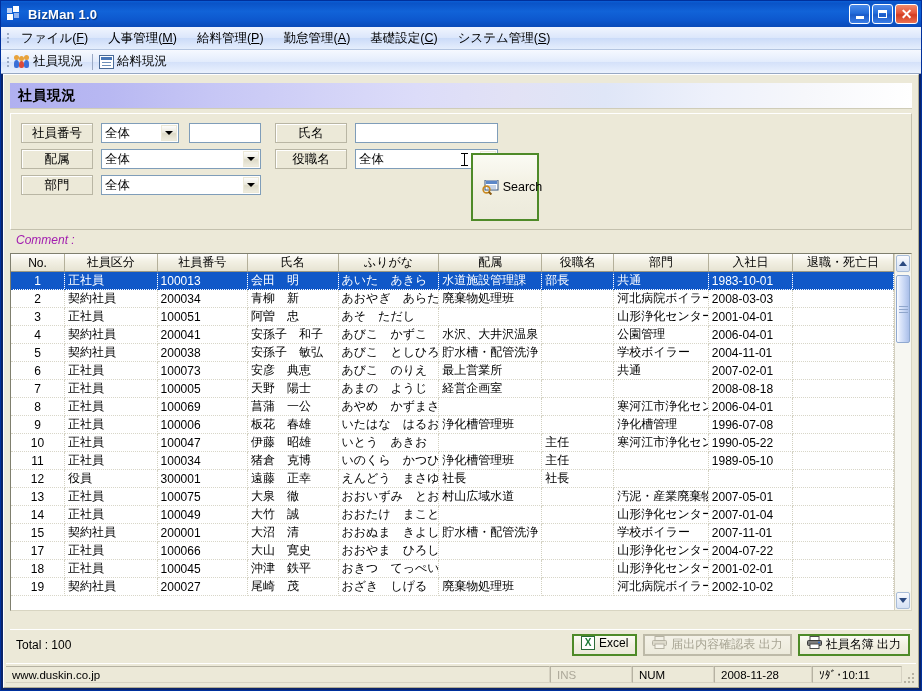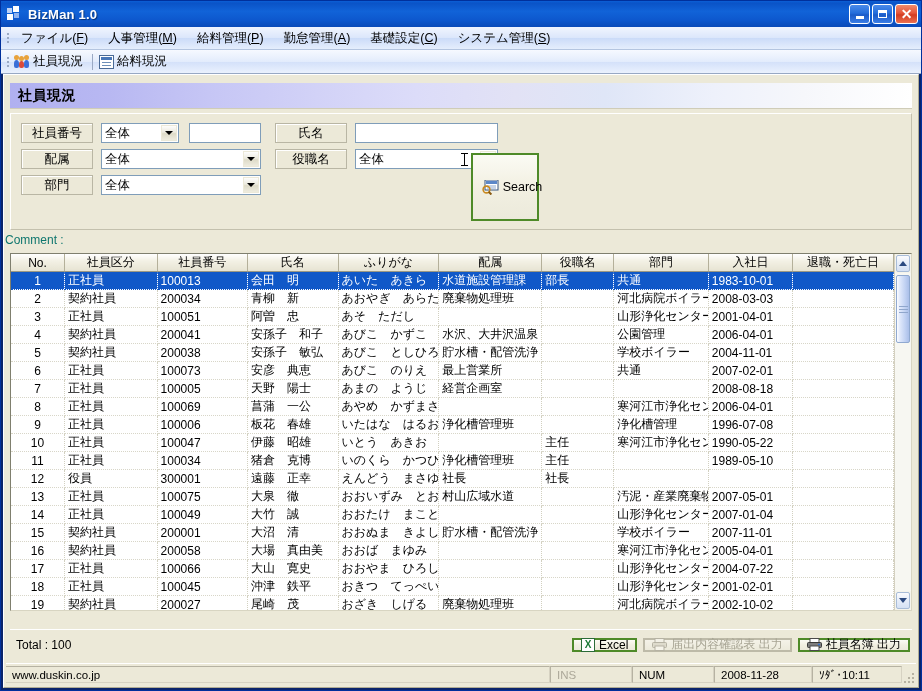--- a/index.html
+++ b/index.html
@@ -172,21 +172,21 @@
     border: 2px solid #4e8a28;
     background: linear-gradient(to bottom,#fbfbf4 0%,#f2f0e2 50%,#eceadb 100%);
     display: flex; flex-direction: column; align-items: center; justify-content: center;
     cursor: pointer;
     padding-left: 14px;
   }
   .search-btn .inner { display: flex; align-items: center; gap: 4px; }
   .icon-search { width: 17px; height: 15px; position: relative; flex: none; }
   .search-label { font-size: 12.5px; color: #000; }
 
-  .comment-line { font-size: 12px; color: #0f766e; margin: 3px 0 0 1px; }
+  .comment-line { font-size: 12px; color: #a21caf; margin: 3px 0 0 12px; font-style: italic; }
 
   
   .grid-wrap {
     margin: 6px 6px 0 6px;
     flex: 1;
     background: #fff;
     border: 1px solid #7f7f6e;
     border-right-color:#d8d5c2; border-bottom-color:#d8d5c2;
     display: flex; overflow: hidden; position: relative;
   }
@@ -240,21 +240,21 @@
   
   .actionbar {
     height: 30px; margin: 18px 6px 4px 6px;
     display: flex; align-items: center;
     border-top: 1px solid #fff;
     position: relative;
   }
   .total-label { font-size: 12px; color: #000; padding-left: 6px; }
   .abtns { position: absolute; right: 2px; display: flex; gap: 6px; align-items: center; }
   .abtn {
-    height: 14px; padding: 0 7px; display: flex; align-items: center; gap: 4px;
+    height: 22px; padding: 0 7px; display: flex; align-items: flex-start; gap: 4px;
     border: 2px solid #4e8a28;
     background: linear-gradient(to bottom,#fbfbf4 0%,#f1efe1 50%,#ebe9da 100%);
     font-size: 12px; color: #000; cursor: pointer; white-space: nowrap;
   }
   .abtn.disabled { border-color: #bdbaa8; color: #a6a392; cursor: default;
                    background: linear-gradient(to bottom,#f4f2e8 0%,#eceadb 100%); }
   .icon-excel { width: 14px; height: 14px; background:#fff; border:1px solid #2a6b38;
                 position:relative; flex:none; }
   .icon-excel::after { content:"X"; position:absolute; inset:0; color:#1b7a36;
                        font-size:10px; font-weight:bold; text-align:center; line-height:12px;
@@ -630,32 +630,20 @@
                 <td>200001</td>
                 <td>大沼　清</td>
                 <td>おおぬま　きよし</td>
                 <td>貯水槽・配管洗浄</td>
                 <td></td>
                 <td>学校ボイラー</td>
                 <td>2007-11-01</td>
                 <td></td>
               </tr>
               <tr>
-                <td class="num">16</td>
-                <td>契約社員</td>
-                <td>200058</td>
-                <td>大場　真由美</td>
-                <td>おおば　まゆみ</td>
-                <td></td>
-                <td></td>
-                <td>寒河江市浄化セン</td>
-                <td>2005-04-01</td>
-                <td></td>
-              </tr>
-              <tr>
                 <td class="num">17</td>
                 <td>正社員</td>
                 <td>100066</td>
                 <td>大山　寛史</td>
                 <td>おおやま　ひろし</td>
                 <td></td>
                 <td></td>
                 <td>山形浄化センター</td>
                 <td>2004-07-22</td>
                 <td></td>

